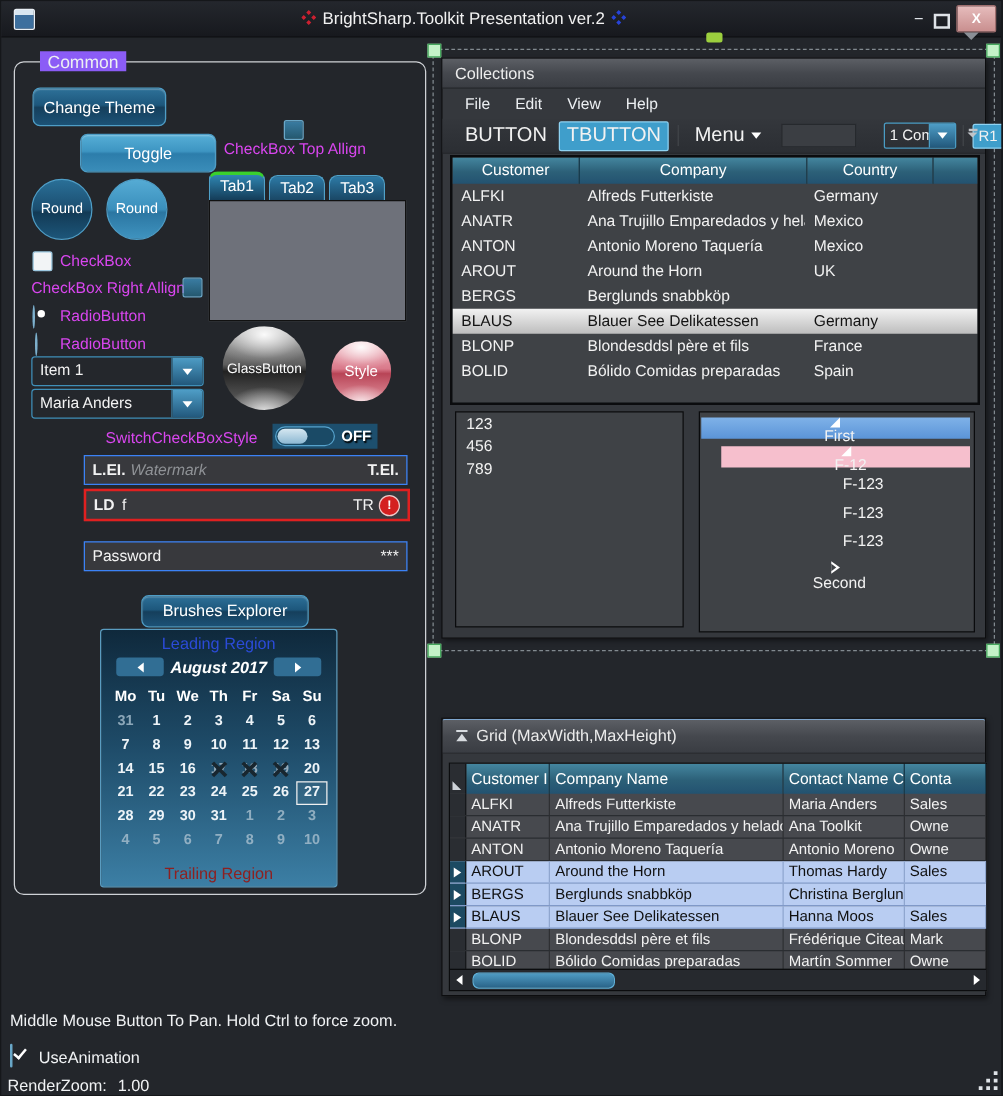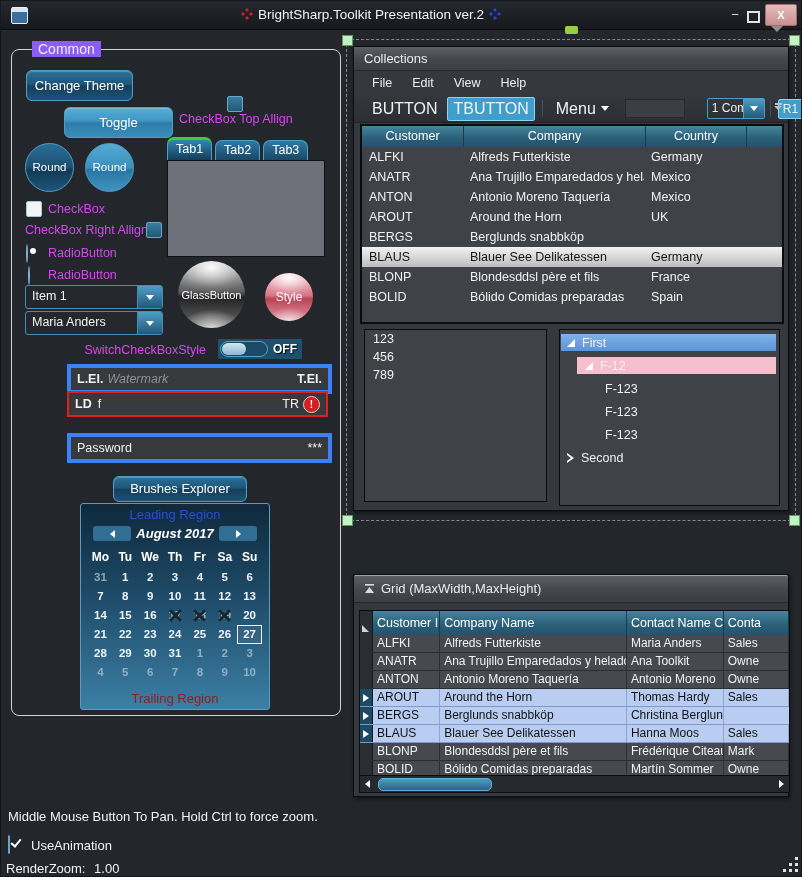--- a/index.html
+++ b/index.html
@@ -64,21 +64,21 @@
       radial-gradient(ellipse 62% 38% at 50% 10%, rgba(255,255,255,.95), rgba(255,255,255,.15) 75%, rgba(255,255,255,0)),
       radial-gradient(ellipse 75% 48% at 50% 102%, rgba(255,255,255,.75), rgba(255,255,255,0) 62%),
       linear-gradient(180deg,#f2b9c2,#d9798a 46%,#b84456 54%,#e294a0);}
   
   .switch-wrap{position:absolute;left:217px;top:337px;width:84px;height:20px;background:#1d4f6e;display:flex;align-items:center;}
   .switch-track{width:46px;height:14px;margin-left:2px;background:#1a4a66;border:1px solid #56a2cc;border-radius:8px;position:relative;}
   .switch-thumb{position:absolute;left:1px;top:1px;width:24px;height:12px;border-radius:6px;
     background:linear-gradient(180deg,#d5e7f1,#8cb8d2);}
   .switch-text{color:#fff;font-weight:bold;font-size:12px;margin-left:5px;text-shadow:1px 1px 1px #000;}
   
-  .field{position:absolute;left:55px;width:245px;height:22px;background:#38393d;border:4px solid #3b82f6;
+  .field{position:absolute;left:55px;width:245px;height:22px;background:#38393d;border:1px solid #3b82f6;
     display:flex;align-items:center;font-size:12.5px;color:#f2f2f2;padding:0 6px;box-sizing:content-box;}
   .field.error{border:2px solid #e02020;}
   .wm{font-style:italic;color:#8f9296;margin-left:4px;flex:1;}
   .sp{flex:1;}
   .err-ic{width:15px;height:15px;border-radius:50%;background:#d42020;border:1px solid #f0caca;color:#fff;
     font-weight:bold;font-size:10px;line-height:15px;text-align:center;margin-left:4px;}
   
   .cal{position:absolute;left:79px;top:502px;width:188px;height:205px;border:1px solid #5a9cc0;border-radius:3px;
     background:linear-gradient(180deg,#0f293c 0%,#1e4b68 45%,#3c7fa5 100%);overflow:hidden;}
   .cal-lead{position:absolute;left:0;right:0;top:3px;text-align:center;font-size:13px;color:#2b4bd8;}
@@ -129,21 +129,21 @@
   .lv-hcell{background:linear-gradient(180deg,#44869f,#2c6078 55%,#235270);border-right:1px solid #173c4e;
     color:#fff;font-size:12.5px;text-align:center;line-height:21px;overflow:hidden;}
   .lv-hcell.filler{flex:1;border-right:none;}
   .lv-row{display:flex;height:20px;color:#f2f2f2;font-size:12.5px;}
   .lv-row.sel{background:linear-gradient(180deg,#f2f2f2,#bdbdbd);color:#141414;}
   .lv-cell{line-height:20px;padding-left:7px;overflow:hidden;white-space:nowrap;box-sizing:border-box;}
   
   .lb{position:absolute;left:10px;top:282px;width:181px;height:171px;background:#3f4246;border:1px solid #0a0b0d;}
   .lb-item{color:#f2f2f2;font-size:12.5px;padding:2px 0 2px 8px;}
   .tree{position:absolute;left:205px;top:282px;width:219px;height:171px;background:#3f4246;border:1px solid #0a0b0d;overflow:hidden;padding-top:4px;}
-  .tree-row{height:17px;margin-bottom:6px;display:flex;align-items:center;color:#f2f2f2;font-size:12.5px;margin-left:1px;margin-right:3px;}
+  .tree-row{height:17px;margin-bottom:6px;display:flex;align-items:center;color:#f2f2f2;font-size:12.5px;margin-left:1px;margin-right:3px;flex-direction:column;}
   .tree-row.sel-blue{background:linear-gradient(180deg,#7fb2e8,#5b94d8);}
   .tree-row.sel-pink{background:#f6bfcd;margin-left:17px;}
   .exp{margin-right:7px;flex:none;}
   .exp-open{width:0;height:0;border-bottom:8px solid #fff;border-left:8px solid transparent;}
   .exp-closed{position:relative;width:7px;height:10px;}
   .exp-closed::before{content:"";position:absolute;left:0;top:0;width:0;height:0;
     border-top:5px solid transparent;border-bottom:5px solid transparent;border-left:7px solid #fff;}
   .exp-closed::after{content:"";position:absolute;left:0;top:2px;width:0;height:0;
     border-top:3px solid transparent;border-bottom:3px solid transparent;border-left:4px solid #3f4246;}
   

